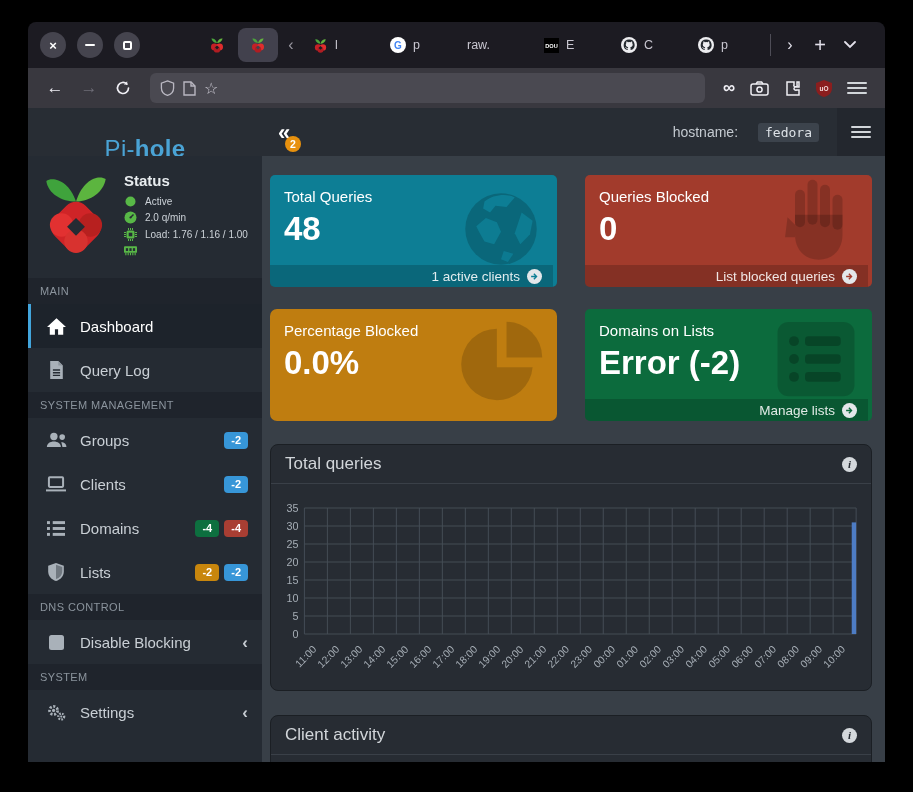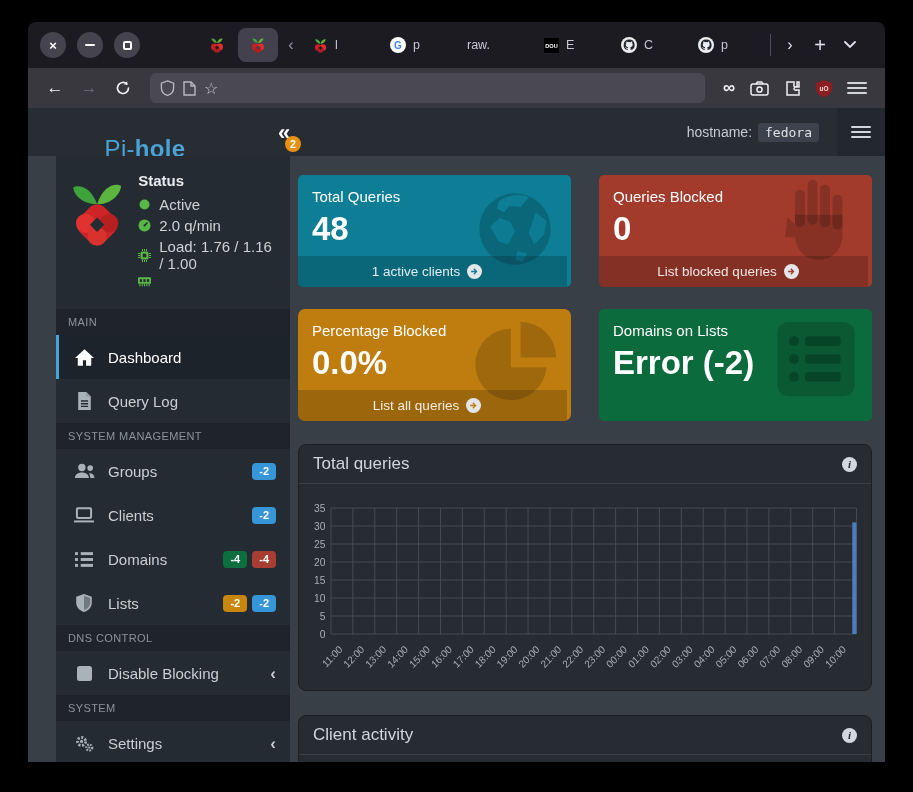--- a/index.html
+++ b/index.html
@@ -35,33 +35,33 @@
 
   
   .app { flex:1; display:flex; flex-direction:column; overflow:hidden; background:#383f47; }
   .ph-header { height:48px; display:flex; flex:0 0 auto; background:#282d34; }
   .brand { width:234px; display:flex; align-items:center; justify-content:center; font-size:24px; color:#4aa3d5; letter-spacing:.3px;margin-top:34px; }
   .brand .pi { font-weight:300; }
   .brand .hole { font-weight:700; }
   .ph-header-main { flex:1; display:flex; align-items:center; position:relative; }
   .collapse-btn { margin-left:16px; position:relative; color:#fff; font-size:22px; font-weight:600; line-height:1; padding-top:2px; }
   .collapse-badge { position:absolute; left:7px; top:16px; width:16px; height:16px; border-radius:50%; background:#e8910e; color:#fff; font-size:10.5px; font-weight:700; display:flex; align-items:center; justify-content:center; }
-  .hostname { margin-left:auto; margin-right:18px; font-size:14px; color:#c4cad0; display:flex; align-items:center; gap:6px; }
+  .hostname { margin-left:auto; margin-right:18px; font-size:14px; color:#c4cad0; display:flex; align-items:center; gap:20px; }
   .hostname code { font-family:"DejaVu Sans Mono", monospace; font-size:13px; color:#dde2e7; background:#3c434c; padding:2px 7px; border-radius:3px; }
   .menu-btn { width:48px; height:48px; background:#23272e; display:flex; align-items:center; justify-content:center; }
   .hamburger span { display:block; width:20px; height:2.5px; background:#d2d6da; border-radius:1px; margin:2.4px 0; }
 
-  .app-body { flex:1; display:flex; overflow:hidden;padding-left:28px; }
+  .app-body { flex:1; display:flex; overflow:hidden; }
 
   
   .sidebar { width:234px; flex:0 0 auto; background:#252b33; overflow:hidden; }
   .status-block { display:flex; padding:16px 10px 18px 12px; }
   .status-info { margin-left:12px; }
   .status-title { font-size:15px; font-weight:700; color:#e8ecef; margin-bottom:7px; }
-  .status-row { display:flex; align-items:center; gap:8px; font-size:15px; color:#ccd2d8; margin-bottom:4px; }
+  .status-row { display:flex; align-items:center; gap:8px; font-size:10px; color:#ccd2d8; margin-bottom:4px; }
   .status-ico { width:13px; display:flex; justify-content:center; }
   .nav-section { height:26px; background:#1f242c; display:flex; align-items:center; padding-left:12px; font-size:11px; color:#8b949d; letter-spacing:.4px; }
   .nav-item { height:44px; display:flex; align-items:center; padding:0 14px 0 17px; color:#c9cfd5; font-size:15px; position:relative; }
   .nav-item .n-ico { width:22px; display:flex; justify-content:center; color:#a9b1b9; }
   .nav-item .n-label { margin-left:13px; }
   .nav-item.active { background:#1d232b; color:#fff; }
   .nav-item.active::before { content:""; position:absolute; left:0; top:0; bottom:0; width:3px; background:#42a5dc; }
   .nav-item.active .n-ico { color:#fff; }
   .nav-right { margin-left:auto; display:flex; align-items:center; gap:5px; }
   .badge { font-size:11px; font-weight:700; color:#fff; padding:2.5px 7px; border-radius:4px; }
@@ -71,21 +71,21 @@
 
   
   .content { flex:1; overflow:hidden; padding:19px 13px 0 8px; }
   .cards { display:grid; grid-template-columns:1fr 1fr; gap:22px 28px; margin-bottom:23px; }
   .card { height:112px; border-radius:5px; position:relative; overflow:hidden; padding:13px 14px; color:#fff; }
   .card.teal { background:#0d7e95; } .card.red { background:#a23b2c; }
   .card.orange { background:#bf7d10;border-radius:7px; } .card.green { background:#0c6b3d; }
   .card-label { font-size:15px; }
   .card-value { font-size:33px; font-weight:700; margin-top:5px; }
   .card-bgicon { position:absolute; right:12px; top:10px; }
-  .card-footer { position:absolute; left:0; right:4px; bottom:0; height:31px; background:rgba(0,0,0,0.18); display:flex; align-items:center; justify-content:center; gap:7px; padding-right:11px; font-size:13.5px; color:rgba(255,255,255,.88); }
+  .card-footer { position:absolute; left:0; right:4px; bottom:0; height:22px; background:rgba(0,0,0,0.18); display:flex; align-items:center; justify-content:flex-end; gap:7px; padding-right:11px; font-size:13.5px; color:rgba(255,255,255,.88); }
   .arrow-circle { width:15px; height:15px; border-radius:50%; background:#e3e7ea; display:flex; align-items:center; justify-content:center; }
 
   .panel { background:#272c33; border:1px solid #1b1f24; border-radius:8px; overflow:hidden; }
   .panel-header { display:flex; align-items:center; padding:9px 14px; border-bottom:1px solid #3a4048; }
   .panel-title { font-size:17px; color:#d2d6da; }
   .info-icon { margin-left:auto; width:15px; height:15px; border-radius:50%; background:#d4d8dc; color:#272c33; font-size:11px; font-weight:700; font-style:italic; display:flex; align-items:center; justify-content:center; font-family:"Liberation Serif", serif; }
   .panel-body { padding:4px 8px 2px 4px; }
   .panel.chart-panel { margin-bottom:24px; }
   .panel.client-panel { height:180px; }
 </style>
@@ -461,44 +461,44 @@
             </div>
           </div>
 
           <div class="card orange">
             <div class="card-label">Percentage Blocked</div>
             <div class="card-value">0.0%</div>
             <svg class="card-bgicon" width="88" height="88" viewBox="0 0 64 64">
                 <path d="M29 7A26 26 0 1 0 55 35H29z" fill="rgba(0,0,0,0.16)"></path>
                 <path d="M36 2a26 26 0 0 1 26 26H36z" fill="rgba(0,0,0,0.16)"></path>
               </svg>
-            <div class="card-footer">
-              <span>List all queries</span>
-              <span class="arrow-circle">
-                  <svg width="9" height="9" viewBox="0 0 24 24">
-                    <path d="M3 10h10l-4-4 2.6-2.6L20 12l-8.4 8.6L9 18l4-4H3z" fill="#bf7d10"></path>
-                  </svg>
-                </span>
-            </div>
           </div>
 
           <div class="card green">
             <div class="card-label">Domains on Lists</div>
             <div class="card-value">Error (-2)</div>
             <svg class="card-bgicon" width="88" height="80" viewBox="0 0 64 58">
                 <rect x="4" y="2" width="56" height="54" rx="8" fill="rgba(0,0,0,0.16)"></rect>
                 <g fill="rgba(0,0,0,0.22)">
                   <circle cx="16" cy="16" r="3.6"></circle>
                   <rect x="24" y="12.5" width="26" height="7" rx="2.5"></rect>
                   <circle cx="16" cy="29" r="3.6"></circle>
                   <rect x="24" y="25.5" width="26" height="7" rx="2.5"></rect>
                   <circle cx="16" cy="42" r="3.6"></circle>
                   <rect x="24" y="38.5" width="26" height="7" rx="2.5"></rect>
                 </g>
               </svg>
+            <div class="card-footer">
+              <span>Manage lists</span>
+              <span class="arrow-circle">
+                  <svg width="9" height="9" viewBox="0 0 24 24">
+                    <path d="M3 10h10l-4-4 2.6-2.6L20 12l-8.4 8.6L9 18l4-4H3z" fill="#0c6b3d"></path>
+                  </svg>
+                </span>
+            </div>
           </div>
         </div>
 
         <div class="panel chart-panel">
           <div class="panel-header">
             <span class="panel-title">Total queries</span>
             <span class="info-icon">i</span>
           </div>
           <div class="panel-body">
             <svg width="100%" height="196" viewBox="0 0 600 196" preserveAspectRatio="none">

